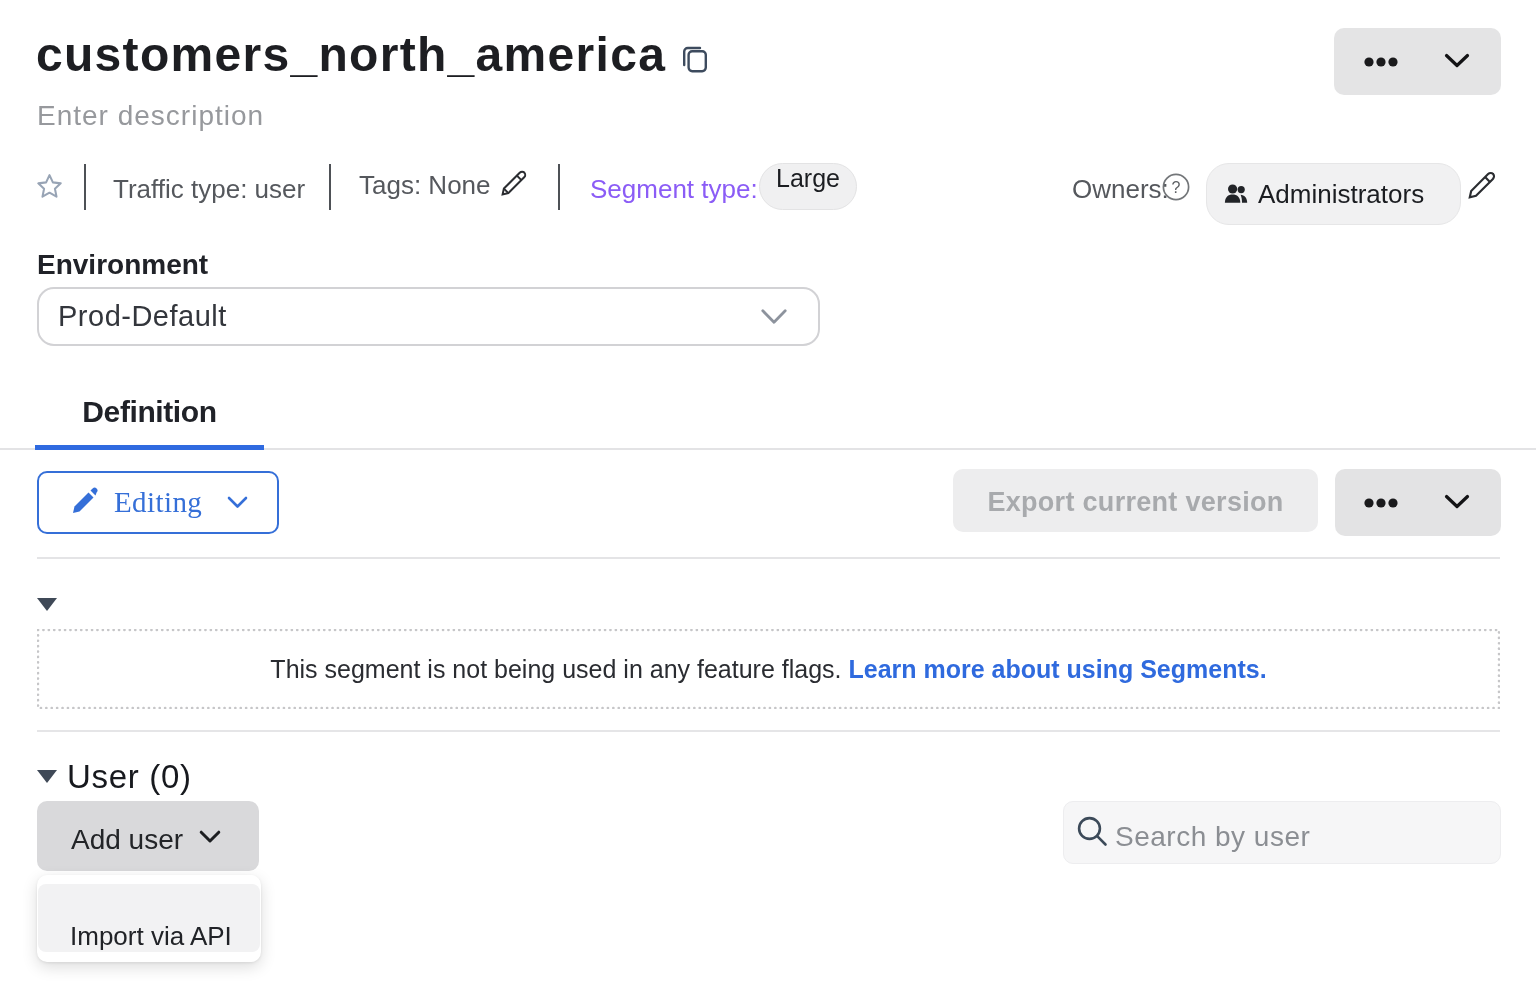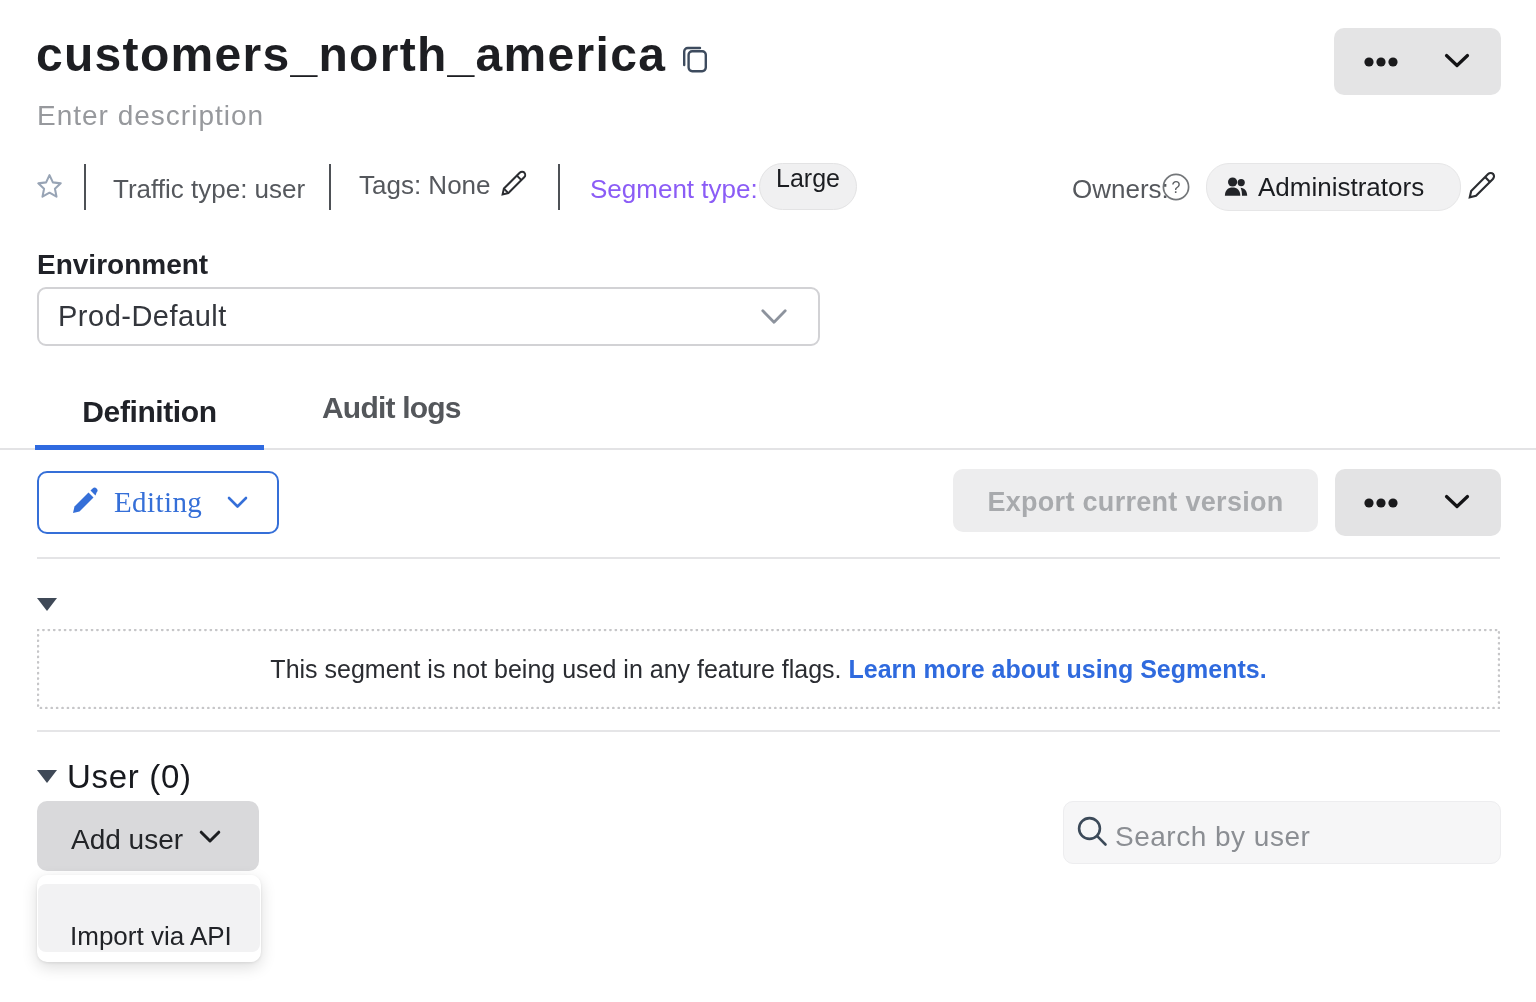--- a/index.html
+++ b/index.html
@@ -47,44 +47,43 @@
   <div class="abs" style="left:590px; top:176px; font-size:26px; color:#8b5cf6; line-height:26px;">Segment type:</div>
   <div class="abs" style="left:759px; top:163px; width:98px; height:47px; border-radius:24px; background:#f0f0f1; border:1px solid #e3e3e4; display:flex; justify-content:center;">
     <span style="font-size:25px; color:#1b1d21;">Large</span>
   </div>
 
   <div class="abs" style="left:1061px; top:176px; font-size:26px; color:#55585d; line-height:26px;margin-left:11px;">Owners:</div>
   <svg class="abs" style="left:1162px; top:173px;" width="28" height="28" viewBox="0 0 28 28" fill="none">
     <circle cx="14" cy="14" r="12.6" stroke="#737679" stroke-width="1.7"></circle>
     <text x="14" y="20" text-anchor="middle" font-family="Liberation Sans, sans-serif" font-size="16" fill="#5c5f63">?</text>
   </svg>
-  <div class="abs" style="left:1206px; top:163px; width:255px; height:48px; border-radius:23px; background:#f1f1f2; border:1px solid #e6e6e7; display:flex; align-items:center;">
+  <div class="abs" style="left:1206px; top:163px; width:255px; height:62px; border-radius:23px; background:#f1f1f2; border:1px solid #e6e6e7; display:flex; align-items:center;">
     <svg style="margin-left:17px;" width="24" height="20" viewBox="0 0 24 20">
       <circle cx="8.6" cy="5" r="4.6" fill="#222428"></circle>
       <path d="M0.9 18.7 C0.9 13.1 4.3 10.5 8.6 10.5 C12.9 10.5 16.3 13.1 16.3 18.7 Z" fill="#222428"></path>
       <circle cx="17.2" cy="5.6" r="3.6" fill="#222428"></circle>
       <path d="M16.6 10.7 C20.3 11.1 23.2 13.6 23.2 18.7 L18 18.7 C18 15.4 17.5 12.9 16.6 10.7 Z" fill="#222428"></path>
     </svg>
     <span style="margin-left:10px; font-size:26px; color:#1b1d21;">Administrators</span>
   </div>
   <svg class="abs" style="left:1467px; top:170px;" width="30" height="30" viewBox="0 0 28 28" fill="none">
     <path d="M2.6 25.4 L3.9 19.6 L19.7 3.8 a3.4 3.4 0 0 1 4.8 0 L24.2 3.5 a3.4 3.4 0 0 1 0 4.8 L8.4 24.1 Z" stroke="#2b2d31" stroke-width="2"></path>
     <path d="M16.9 6.6 L21.4 11.1" stroke="#2b2d31" stroke-width="2"></path>
   </svg>
 
   <div class="abs" style="left:37px; top:251px; font-size:28px; font-weight:700; color:#202228; line-height:28px;">Environment</div>
-  <div class="abs" style="left:37px; top:287px; width:783px; height:59px; border:2px solid #d2d2d5; border-radius:9px; display:flex; align-items:center;">
+  <div class="abs" style="left:37px; top:287px; width:783px; height:59px; border:2px solid #d2d2d5; border-radius:17px; display:flex; align-items:center;">
     <span style="margin-left:19px; font-size:29px; color:#33363c; letter-spacing:0.5px;">Prod-Default</span>
   </div>
   <svg class="abs" style="left:760px; top:308px;" width="28" height="18" viewBox="0 0 28 18" fill="none">
     <path d="M2.8 2.8 L14 14.2 L25.2 2.8" stroke="#8d939d" stroke-width="2.8" stroke-linecap="round" stroke-linejoin="round"></path>
   </svg>
 
   <div class="abs" style="left:35px; top:397px; width:229px; text-align:center; font-size:30px; font-weight:700; color:#202228; letter-spacing:-0.4px; line-height:30px;">Definition</div>
-  <div class="abs" style="left:322px; top:393px; width:250px; font-size:30px; font-weight:700; color:#54575b; letter-spacing:-0.8px; line-height:30px;">Audit logs</div>
   <div class="abs" style="left:0; top:448px; width:1536px; height:2px; background:#e3e3e5;"></div>
   <div class="abs" style="left:35px; top:445px; width:229px; height:5px; background:#2f6ae0;"></div>
 
   <div class="abs" style="left:37px; top:471px; width:242px; height:63px; border:2px solid #356fd8; border-radius:10px; background:#fff;"></div>
   <svg class="abs" style="left:71px; top:487px;" width="28" height="28" viewBox="0 0 28 28">
     <path d="M2 26 L3.5 19.5 L17.5 5.5 L22.5 10.5 L8.5 24.5 Z" fill="#356fd8"></path>
     <path d="M19.5 3.5 L21.6 1.4 a2.8 2.8 0 0 1 4 0 L25.6 1.4 a2.8 2.8 0 0 1 0 4 L24.5 8.5 Z" fill="#356fd8"></path>
   </svg>
   <div class="abs" style="left:114px; top:488px; font-size:29px; color:#356fd8; letter-spacing:0.4px; line-height:29px;font-family:Liberation Serif, serif;">Editing</div>
   <svg class="abs" style="left:227px; top:496px;" width="21" height="13" viewBox="0 0 21 13" fill="none">

